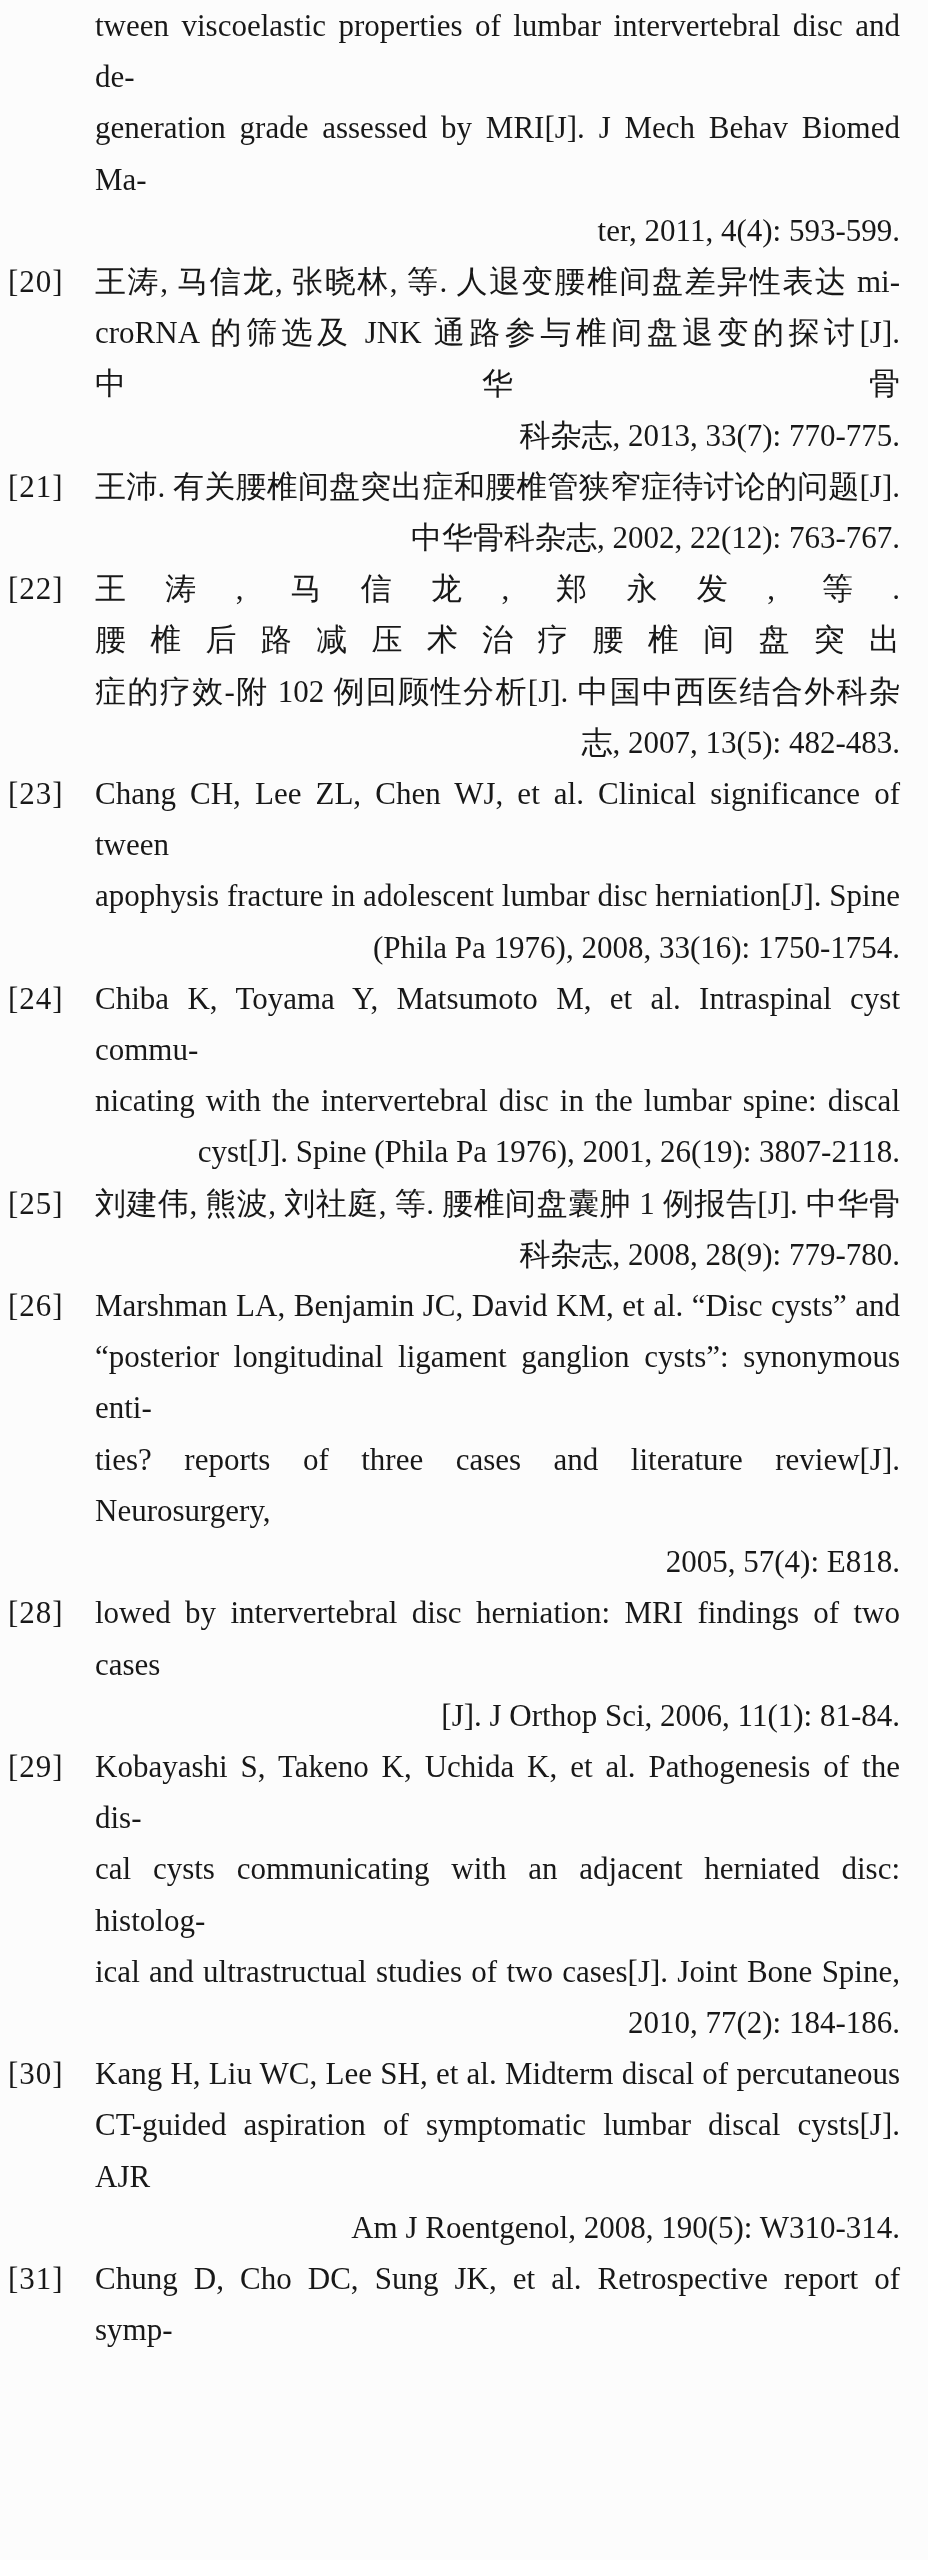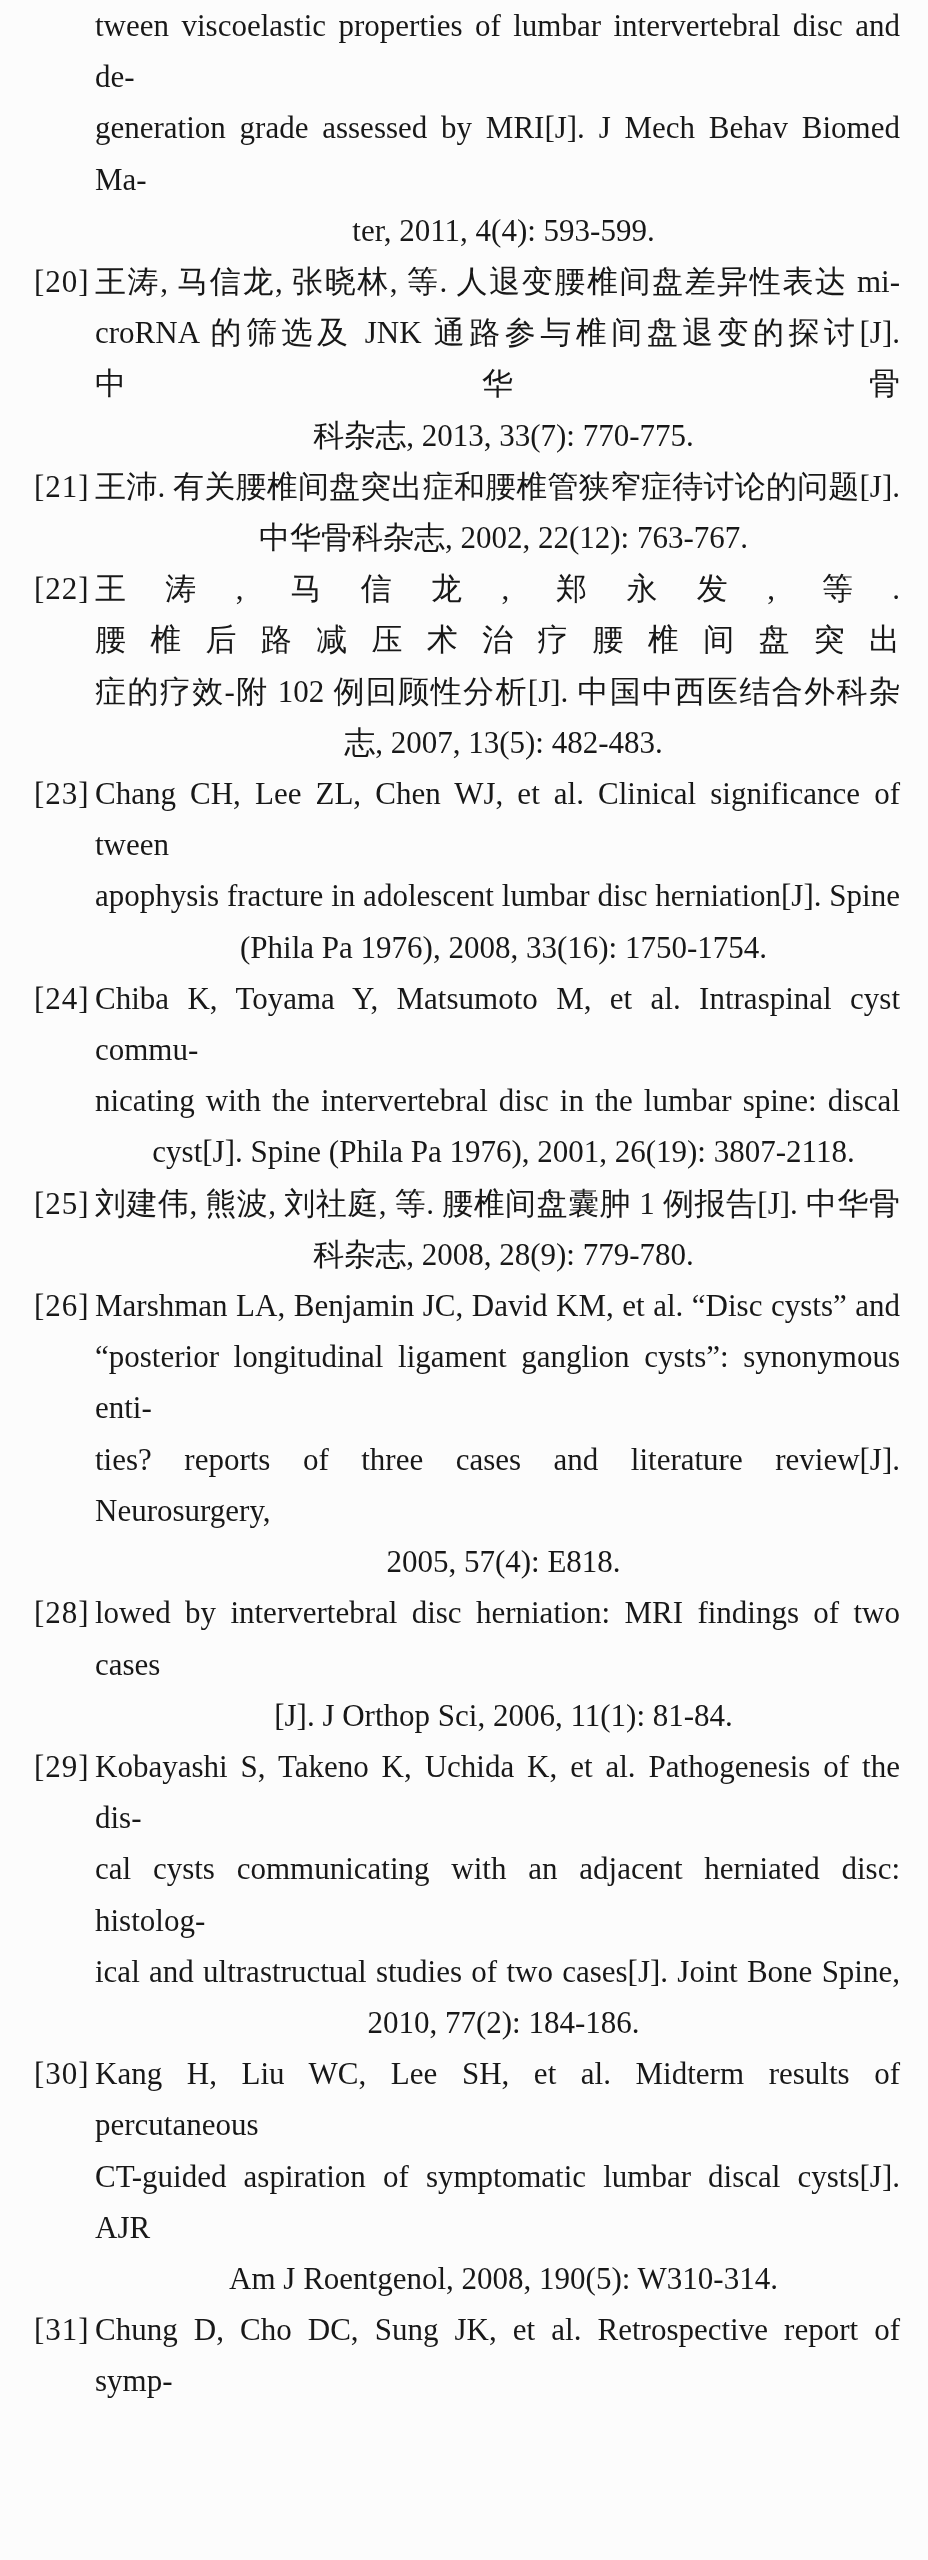--- a/index.html
+++ b/index.html
@@ -22,32 +22,32 @@
     width: 100%;
   }
   .ref {
     position: relative;
     padding-left: 95px;
     padding-right: 28px;
     box-sizing: border-box;
   }
   .ref-num {
     position: absolute;
-    left: 34px;
+    left: 8px;
     top: 0;
     white-space: nowrap;
     letter-spacing: 1px;
   }
   .line {
     text-align: justify;
     text-align-last: justify;
     word-break: keep-all;
   }
   .line.last {
-    text-align: center;
+    text-align: right;
     text-align-last: auto;
     margin-left: 12px;
   }
 </style>
 </head>
 <body>
 
 <div class="page" style="--page-bg: #fcfcfc; --text-color: #181818;">
   <div class="ref-list">
   <div class="ref">
@@ -115,21 +115,21 @@
   <div class="ref">
     <span class="ref-num">[29]</span>
   <div class="line">Kobayashi S, Takeno K, Uchida K, et al. Pathogenesis of the dis-</div>
         <div class="line">cal cysts communicating with an adjacent herniated disc: histolog-</div>
         <div class="line">ical and ultrastructual studies of two cases[J]. Joint Bone Spine,</div>
         <div class="line last">2010, 77(2): 184-186.</div>
       </div>
 
   <div class="ref">
     <span class="ref-num">[30]</span>
-  <div class="line">Kang H, Liu WC, Lee SH, et al. Midterm results of percutaneous</div>
+  <div class="line">Kang H, Liu WC, Lee SH, et al. Midterm discal of percutaneous</div>
         <div class="line">CT-guided aspiration of symptomatic lumbar discal cysts[J]. AJR</div>
         <div class="line last">Am J Roentgenol, 2008, 190(5): W310-314.</div>
       </div>
 
   <div class="ref">
     <span class="ref-num">[31]</span>
   <div class="line">Chung D, Cho DC, Sung JK, et al. Retrospective report of symp-</div>
       </div>
 
 </div>

